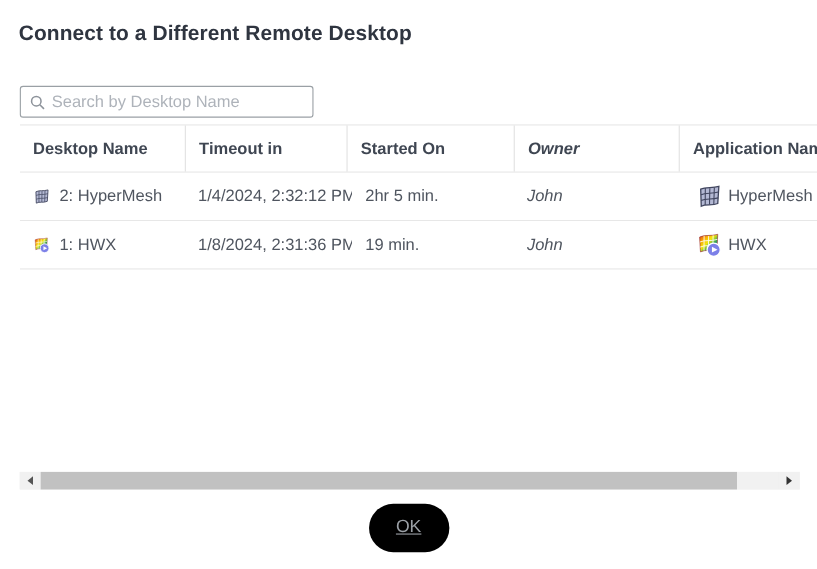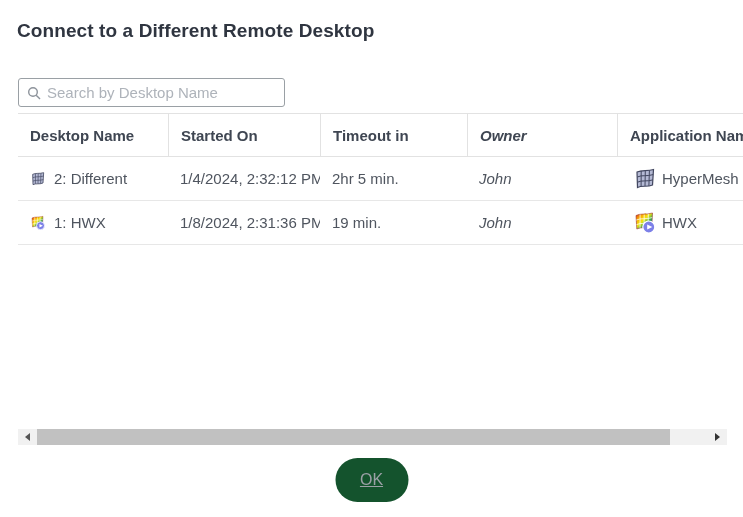--- a/index.html
+++ b/index.html
@@ -63,21 +63,21 @@
   .tri-right {
     width:0; height:0; border-top:4px solid transparent; border-bottom:4px solid transparent;
     border-left:5px solid #333;
   }
   .sb-thumb { width:633px; height:16px; background:#c1c1c1; flex:0 0 auto; }
   .sb-track { flex:1 1 auto; background:#f1f1f1; }
 
   .ok-button {
     position:absolute; left:50%; transform:translateX(-50%); top:458px;
     height:44px; min-width:73px; padding:0 24px; border:none; border-radius:22px;
-    background:#14532d; color:#9ba0a6; font-size:16px;
+    background:#000000; color:#9ba0a6; font-size:16px;
     font-family:"Liberation Sans", sans-serif; cursor:default;text-decoration:underline;
   }
 </style>
 </head>
 <body>
 
 <svg width="0" height="0" style="position:absolute">
   <defs>
     <linearGradient id="hwx-rainbow" x1="0" y1="0" x2="1" y2="1">
       <stop offset="0" stop-color="#d93025"></stop>
@@ -111,32 +111,32 @@
       <circle cx="6" cy="6" r="4.3" fill="none" stroke="#8d939b" stroke-width="1.4"></circle>
       <line x1="9.2" y1="9.2" x2="13" y2="13" stroke="#8d939b" stroke-width="1.4"></line>
     </svg>
     <input class="search-input" type="text" placeholder="Search by Desktop Name" style="">
   </div>
 
   <div class="grid-viewport">
     <div class="grid-inner">
       <div class="grid-header">
         <div class="cell c1">Desktop Name</div>
+        <div class="cell c3">Timeout in</div>
         <div class="cell c2">Started On</div>
-        <div class="cell c3">Timeout in</div>
         <div class="cell c4">Owner</div>
         <div class="cell c5">Application Name</div>
       </div>
 
       <div class="grid-row">
         <div class="cell c1">
           <svg class="icon16" viewBox="0 0 24 24">
               <use href="#mesh-flag"></use>
             </svg>
-          <span>2: Different</span>
+          <span>2: HyperMesh</span>
         </div>
         <div class="cell c2">1/4/2024, 2:32:12 PM</div>
         <div class="cell c3">2hr 5 min.</div>
         <div class="cell c4">John</div>
         <div class="cell c5">
           <svg class="icon24" viewBox="0 0 24 24">
               <use href="#mesh-flag"></use>
             </svg>
           <span>HyperMesh</span>
         </div>

